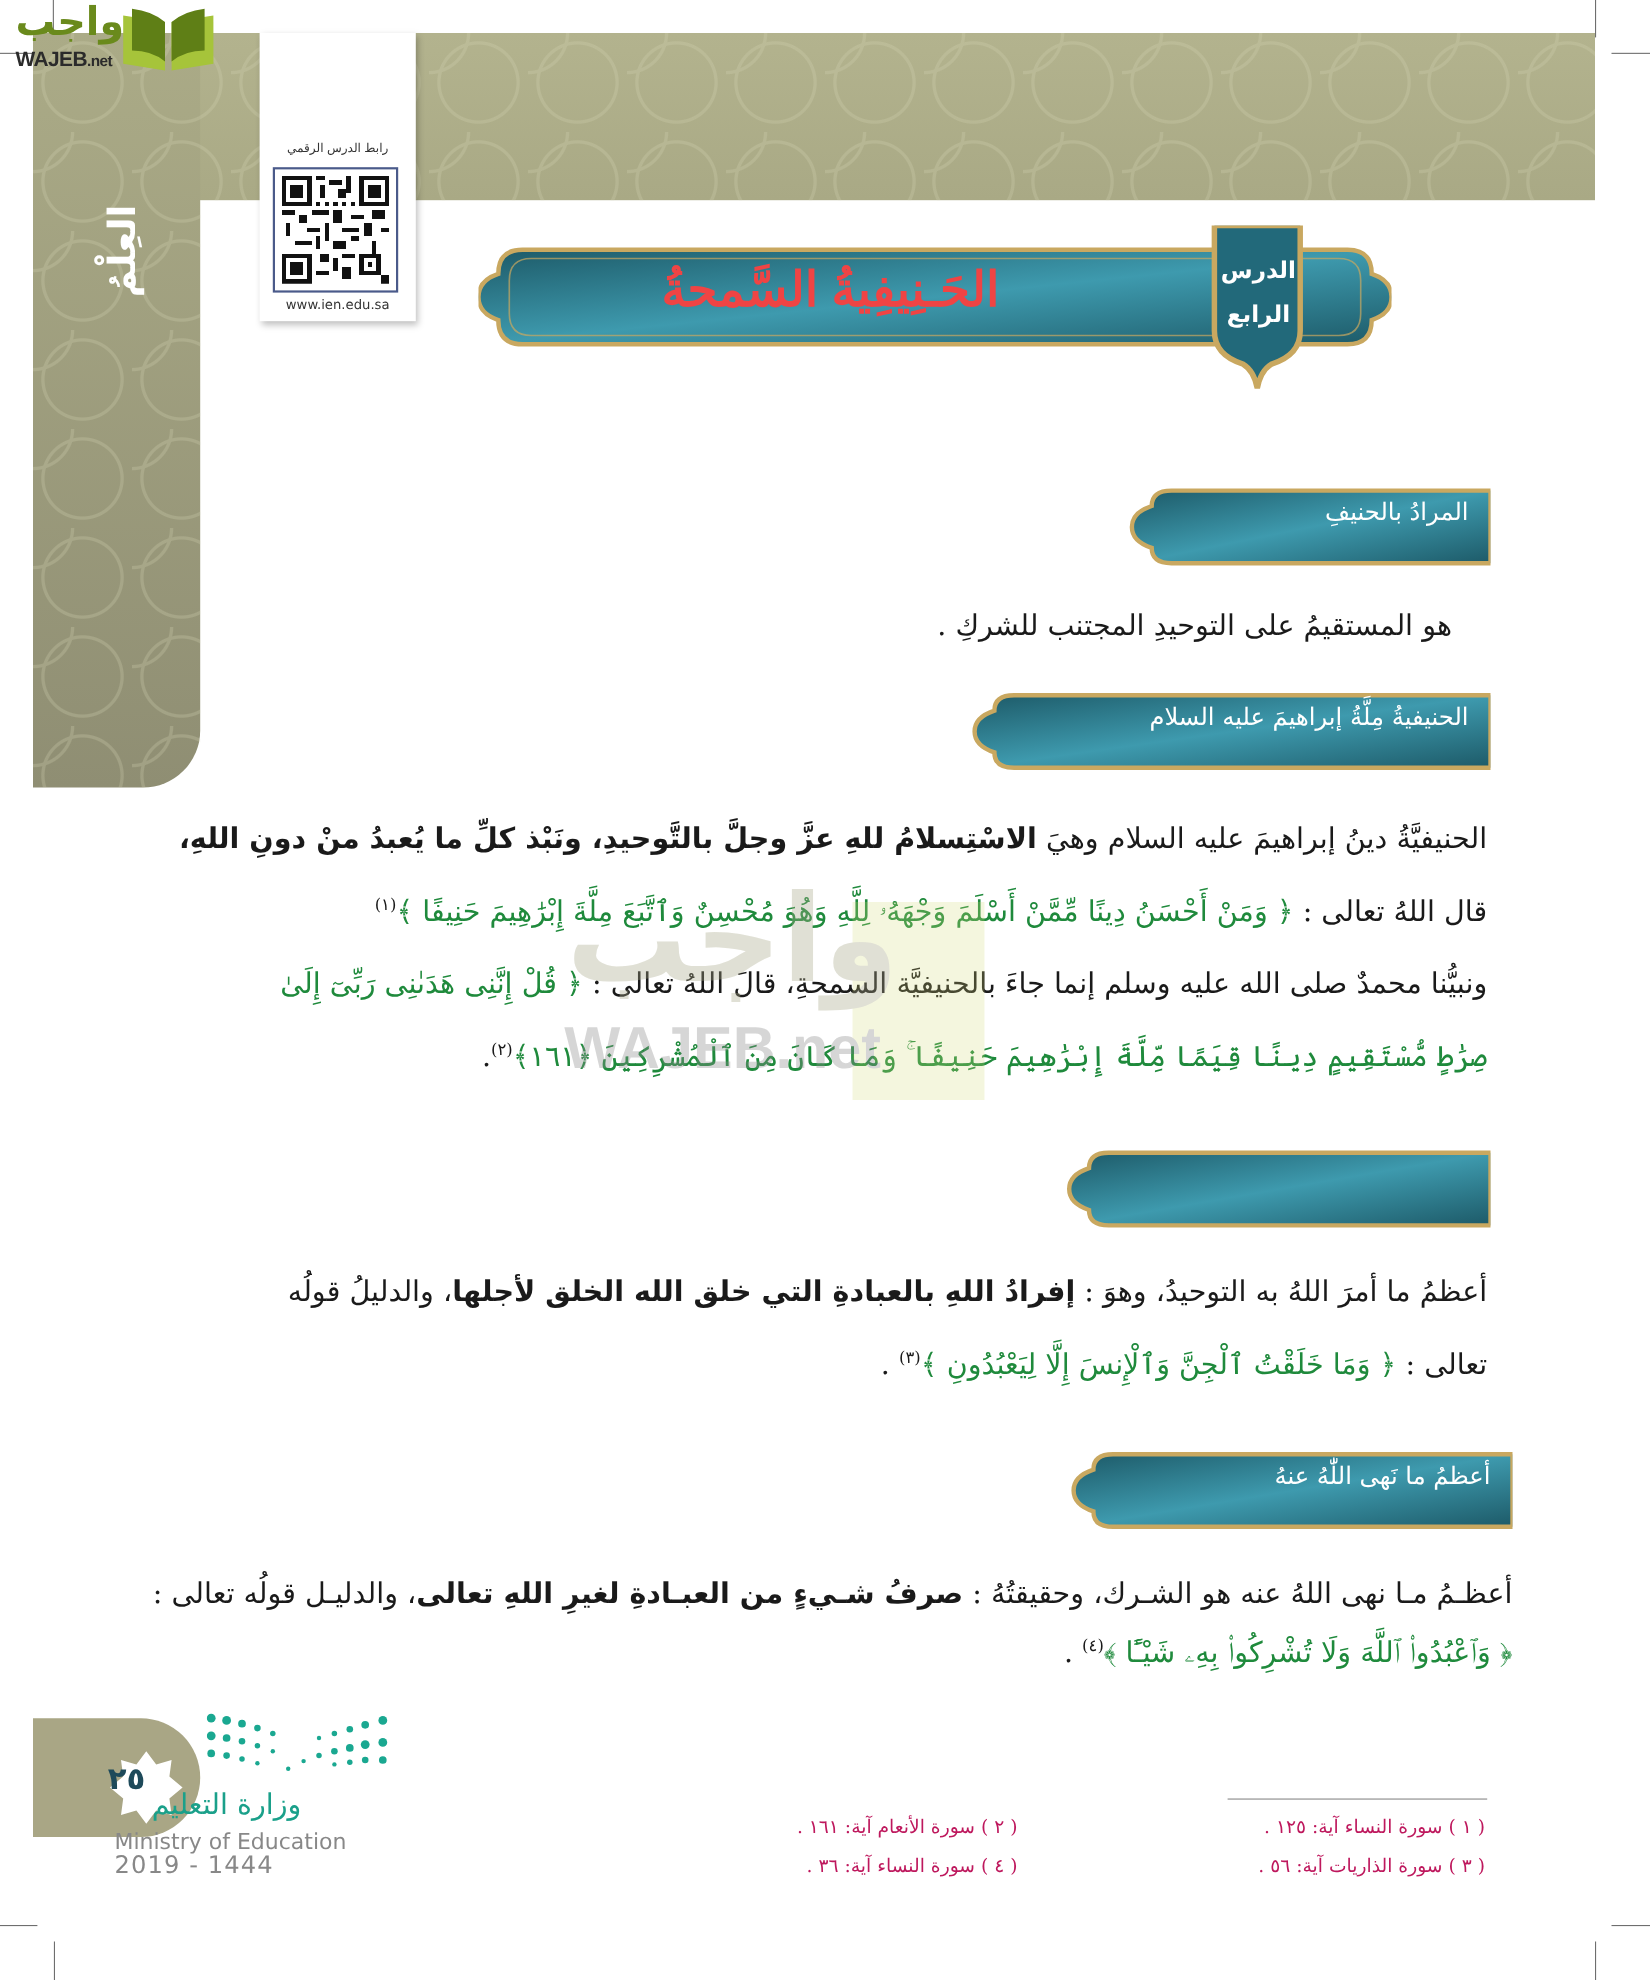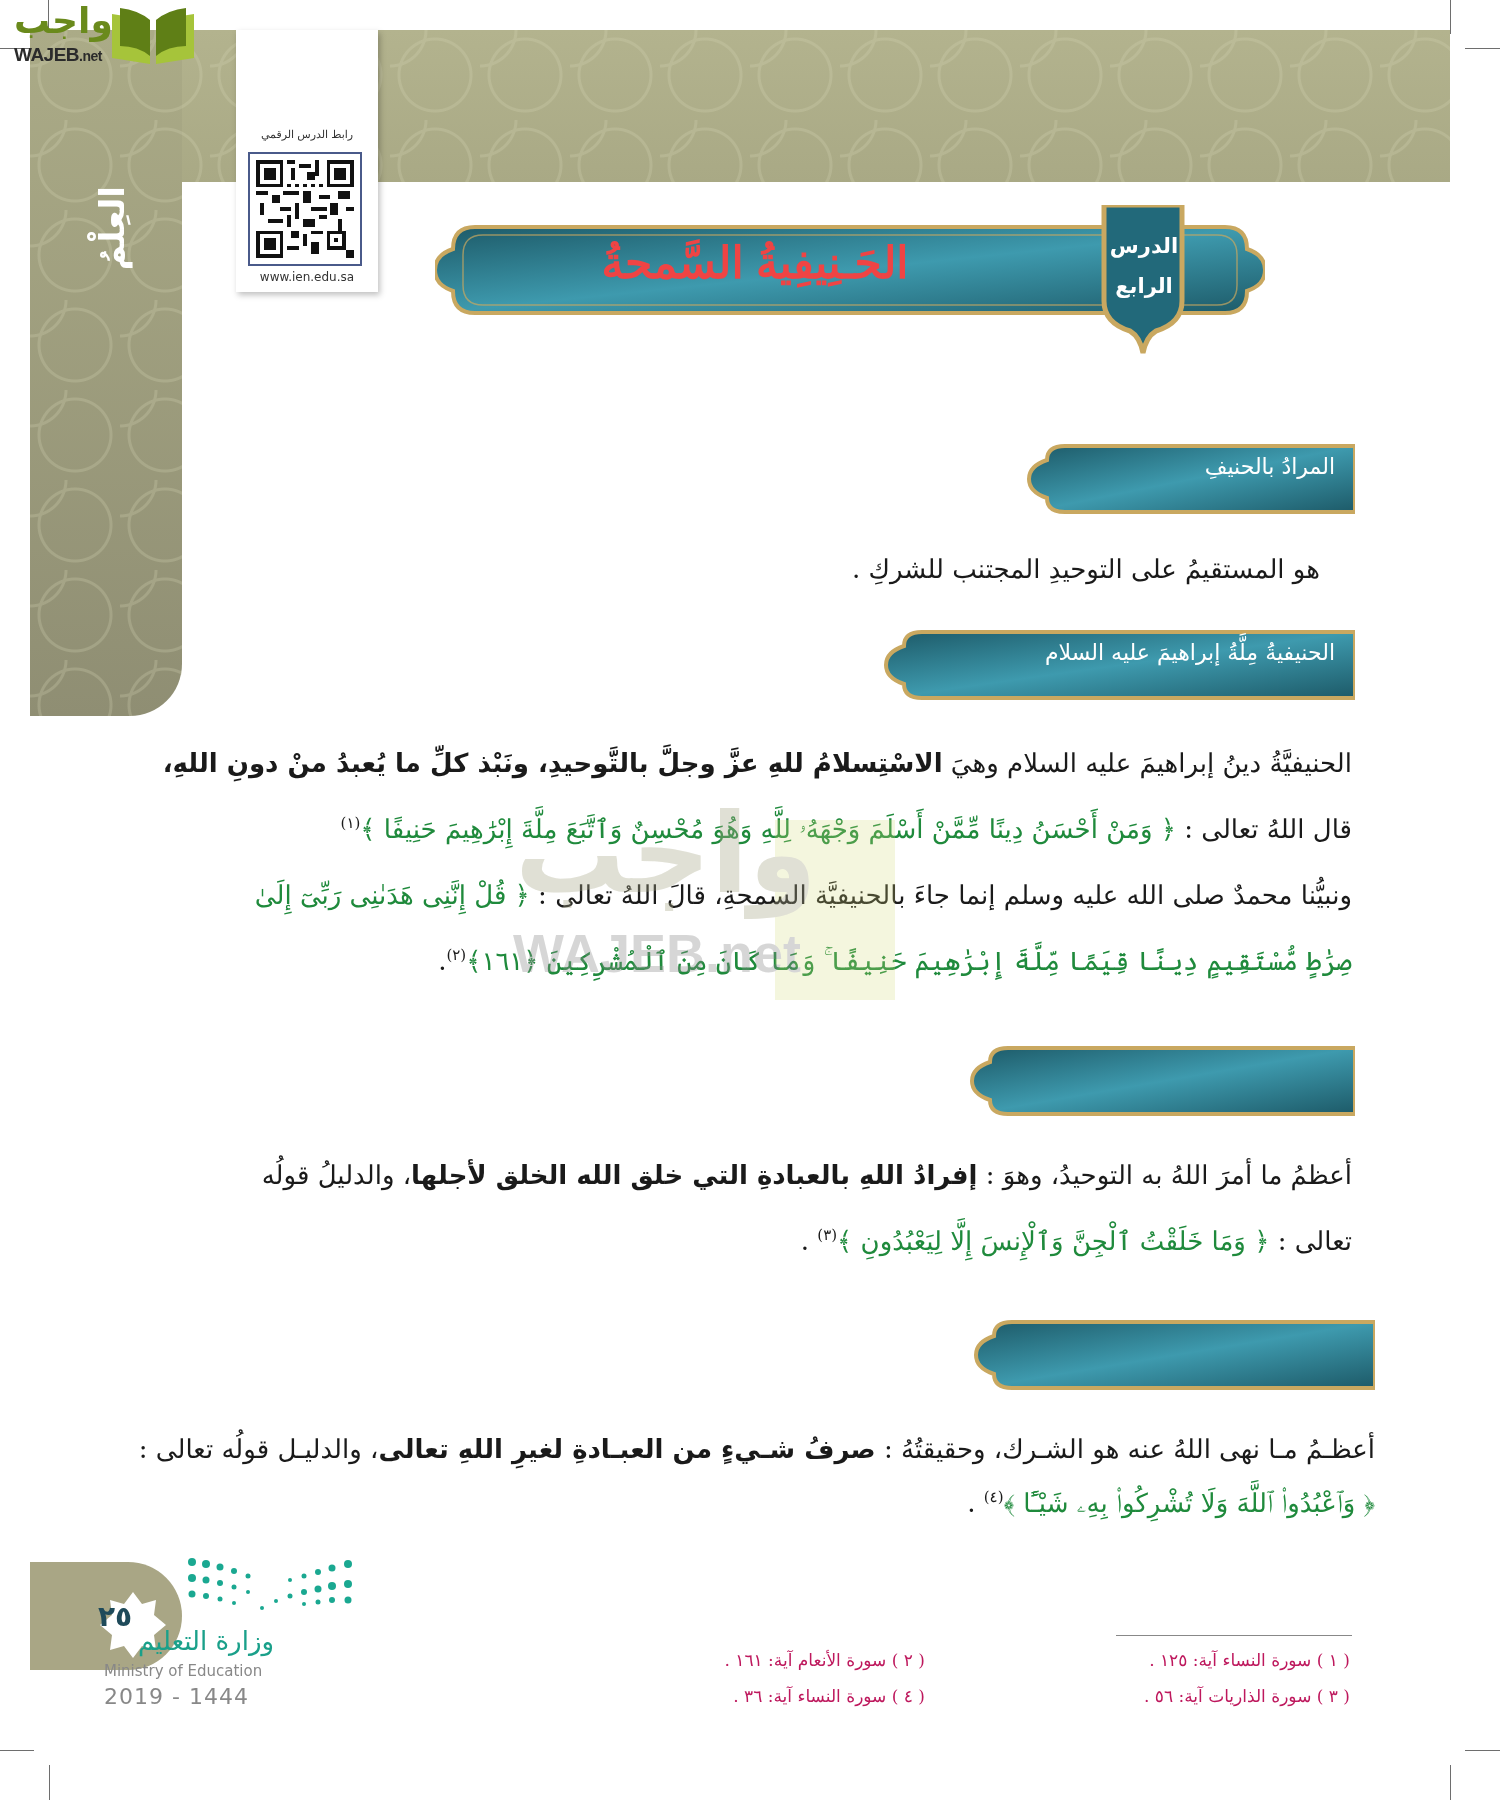--- a/index.html
+++ b/index.html
@@ -69,21 +69,21 @@
 
   
   .page-tab { position:absolute; left:30px; top:1562px; width:152px; height:108px; background:#a9a685;
     border-top-right-radius:54px; border-bottom-right-radius:54px; }
   .page-star { position:absolute; left:98px; top:1590px; width:70px; height:70px; }
   .page-num { position:absolute; left:98px; top:1600px; width:70px; text-align:left; font-family:"DejaVu Sans", sans-serif;
     font-weight:bold; font-size:28px; color:#1e4a5a; }
   .moe-dots { position:absolute; left:188px; top:1556px; width:170px; height:62px; }
   .moe-ar { position:absolute; left:104px; top:1626px; width:170px; text-align:right; font-family:"DejaVu Sans", sans-serif;
     font-size:26px; color:#1aa08a; direction:rtl; }
-  .moe-en { position:absolute; left:104px; top:1662px; font-family:"DejaVu Sans", sans-serif; font-size:15px; color:#888; }
+  .moe-en { position:absolute; left:104px; top:1662px; font-family:"DejaVu Sans", sans-serif; font-size:20px; color:#888; }
   .moe-year { position:absolute; left:104px; top:1684px; font-family:"DejaVu Sans", sans-serif; font-size:22px; color:#888; letter-spacing:1px; }
 
   .fn-rule { position:absolute; left:1116px; top:1635px; width:236px; height:1px; background:#888; }
   .fn { position:absolute; direction:rtl; text-align:left; font-family:"DejaVu Serif", serif; font-size:17px; color:#be185d; white-space:nowrap; }
 </style>
 </head>
 <body>
 
 <div class="crop" style="left:0;top:48px;width:34px;height:1px"></div>
 <div class="crop" style="left:48px;top:0;width:1px;height:34px"></div>
@@ -233,20 +233,21 @@
   <span>أعظمُ ما أمرَ اللهُ به التوحيدُ، وهوَ : </span><span class="b">إفرادُ اللهِ بالعبادةِ التي خلق الله الخلق لأجلها</span><span>، والدليلُ قولُه</span>
 </div>
 <div class="para" style="right:148px;top:1208px;">
   <span>تعالى : </span><span class="quran">﴿ وَمَا خَلَقْتُ ٱلْجِنَّ وَٱلْإِنسَ إِلَّا لِيَعْبُدُونِ ﴾</span><span class="sup">(٣)</span><span> .</span>
 </div>
 
 <div class="sec-head" style="left:972px;top:1316px;width:403px;">
   <svg width="403" height="78" viewBox="0 0 403 78">
     <path d="M403 6 L40 6 Q22 6 22 20 Q4 26 4 39 Q4 52 22 58 Q22 72 40 72 L403 72 Z" fill="url(#tealG)" stroke="#c9a860" stroke-width="4"></path>
   </svg>
+  <div class="sec-head-text">أعظمُ ما نَهى اللّٰهُ عنهُ</div>
 </div>
 <div class="para" style="right:125px;top:1416px;">
   <span>أعظـمُ مـا نهى اللهُ عنه هو الشـرك، وحقيقتُهُ : </span><span class="b">صرفُ شـيءٍ من العبـادةِ لغيرِ اللهِ تعالى</span><span>، والدليـل قولُه تعالى :</span>
 </div>
 <div class="para" style="right:125px;top:1470px;">
   <span class="quran">﴿ وَٱعْبُدُوا۟ ٱللَّهَ وَلَا تُشْرِكُوا۟ بِهِۦ شَيْـًٔا ﴾</span><span class="sup">(٤)</span><span> .</span>
 </div>
 
 <div class="page-tab"></div>
 <svg class="page-star" viewBox="0 0 70 70">

